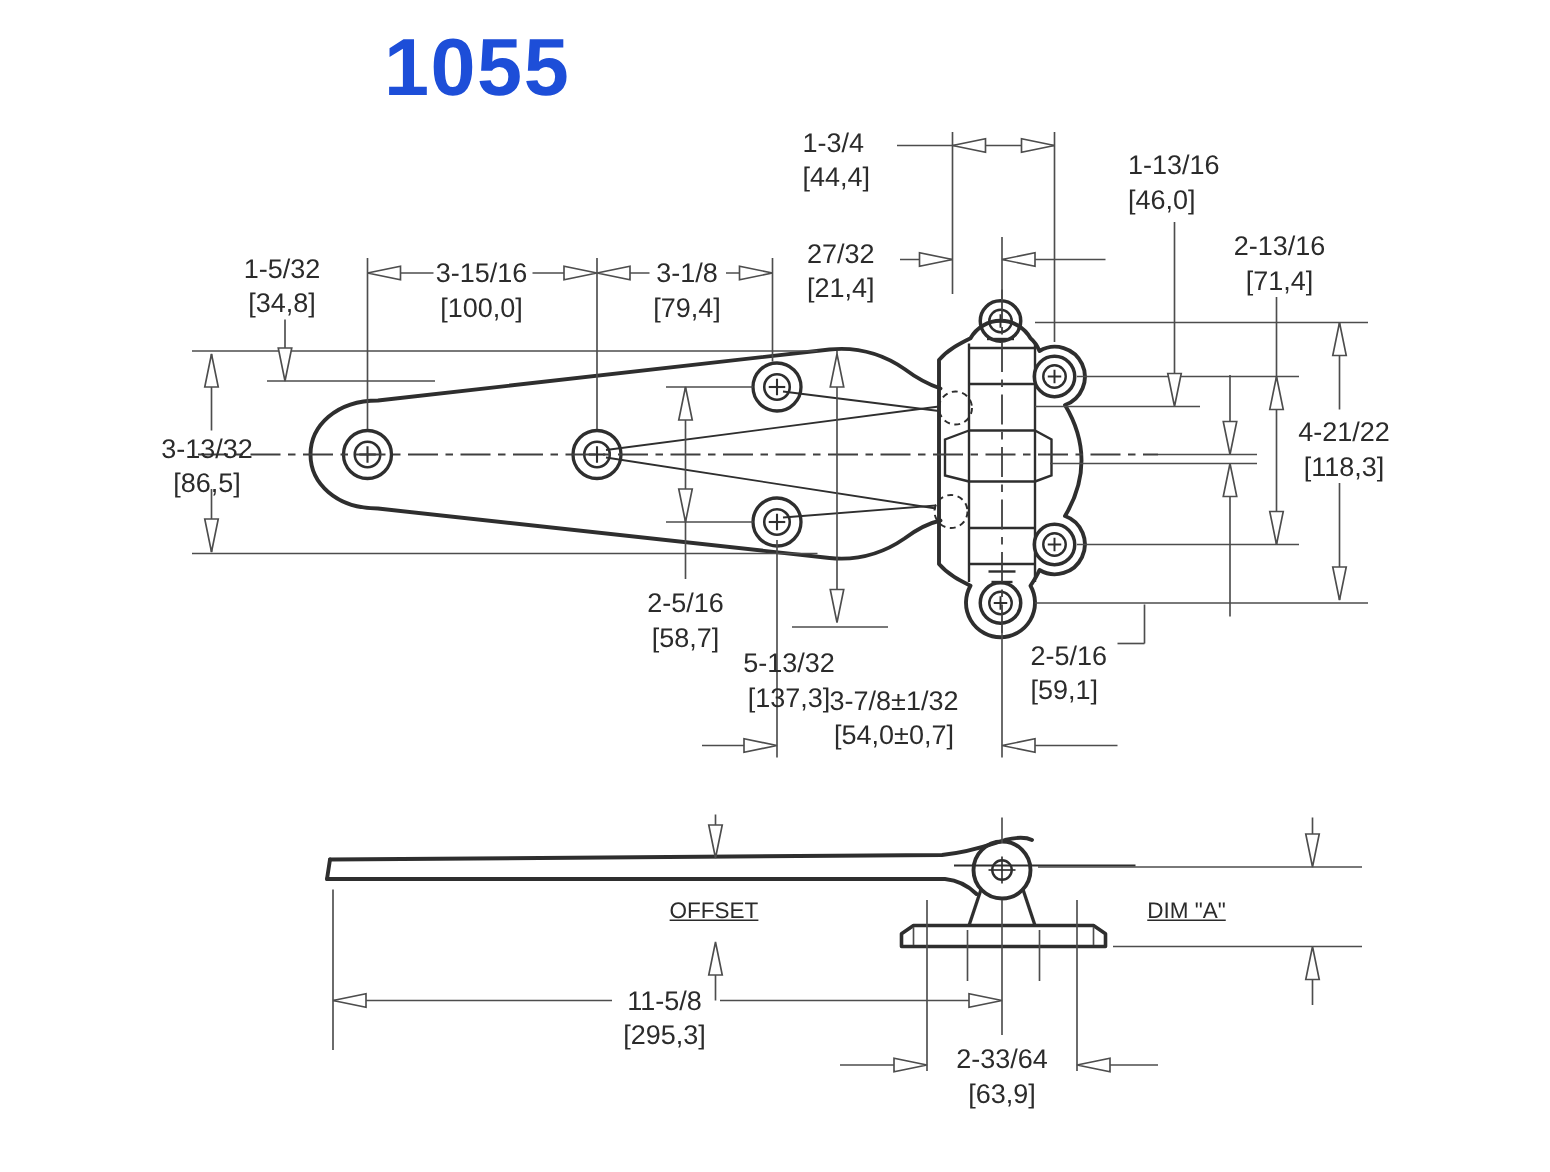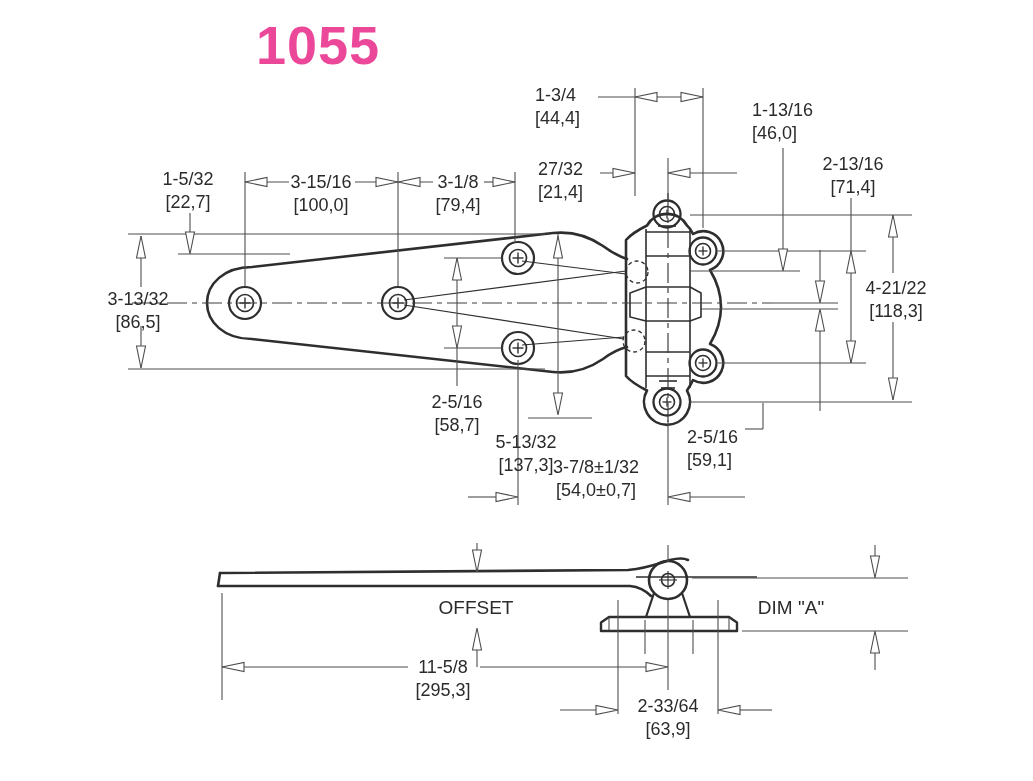--- a/index.html
+++ b/index.html
@@ -3,28 +3,28 @@
 <meta charset="utf-8">
 <style>
   html,body { margin:0; padding:0; background:#ffffff; }
   .stage {
     position:relative; width:1033px; height:781px; background:#ffffff;
     font-family:"Liberation Sans","DejaVu Sans",sans-serif; overflow:hidden;
   }
   .stage svg { position:absolute; left:0; top:0; }
   .title {
     position:absolute; left:256px; top:14px;
-    font-size:54px; font-weight:bold; color:#ec4899; letter-spacing:1px;
+    font-size:54px; font-weight:bold; color:#1d4ed8; letter-spacing:1px;
   }
   .dim {
     position:absolute; color:#2b2b2b; font-size:18px; line-height:23px;
     white-space:nowrap;
   }
   .dim.centered { transform:translateX(-50%); text-align:center; }
-  .dim.big { font-size:19px; }
+  .dim.big { font-size:15px;text-decoration:underline; }
 </style>
 </head>
 <body>
 
 <div class="stage">
 
   <svg width="1033" height="781" viewBox="0 0 1033 781">
 
     <g fill="none" stroke="#2e2e2e" stroke-width="2.6" stroke-linejoin="round" stroke-linecap="round">
       <path d="M 627,259 C 618,256 611,252 603,246 C 590,237 573,231 553,233 L 252,267
@@ -280,21 +280,21 @@
     <div>[46,0]</div>
   </div>
 
   <div class="dim centered" style="left:853px; top:153px">
     <div>2-13/16</div>
     <div>[71,4]</div>
   </div>
 
   <div class="dim centered" style="left:188px; top:168px">
     <div>1-5/32</div>
-    <div>[22,7]</div>
+    <div>[34,8]</div>
   </div>
 
   <div class="dim centered" style="left:321px; top:171px">
     <div>3-15/16</div>
     <div>[100,0]</div>
   </div>
 
   <div class="dim centered" style="left:458px; top:171px">
     <div>3-1/8</div>
     <div>[79,4]</div>

